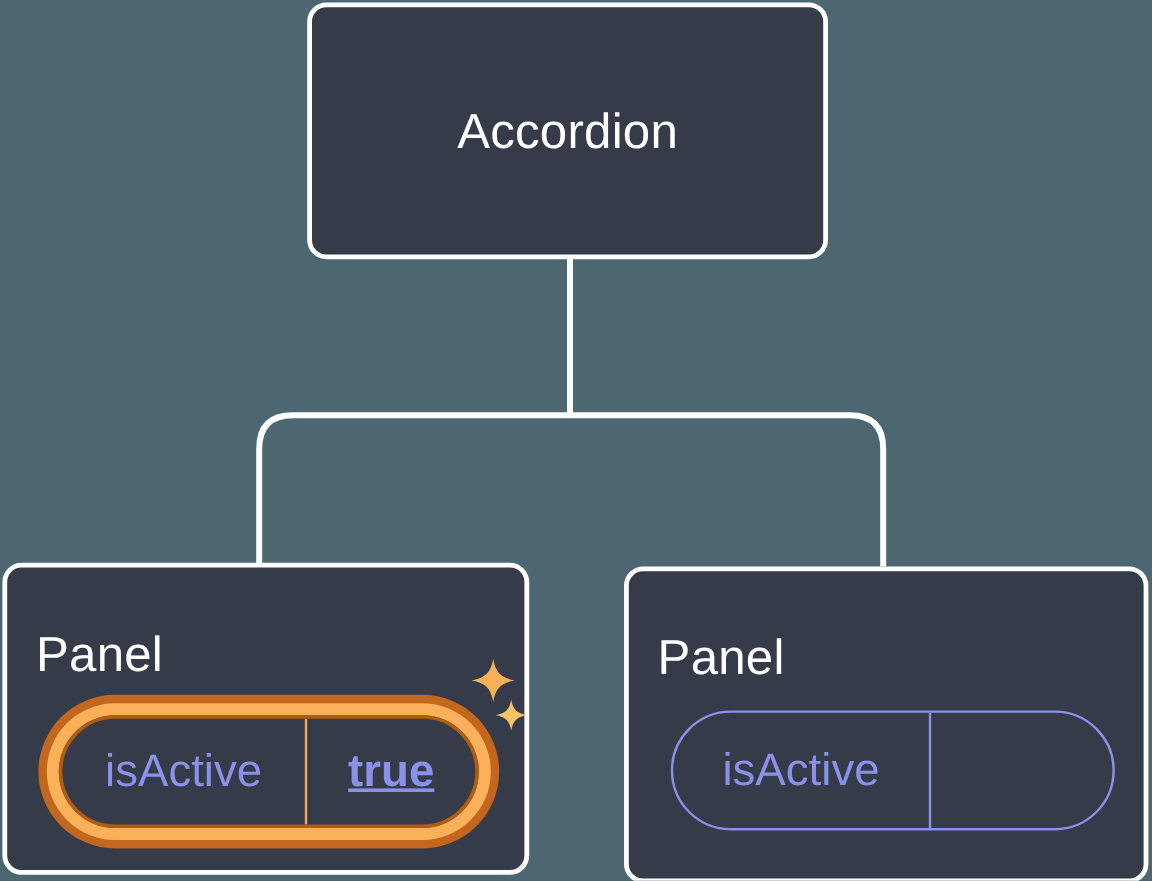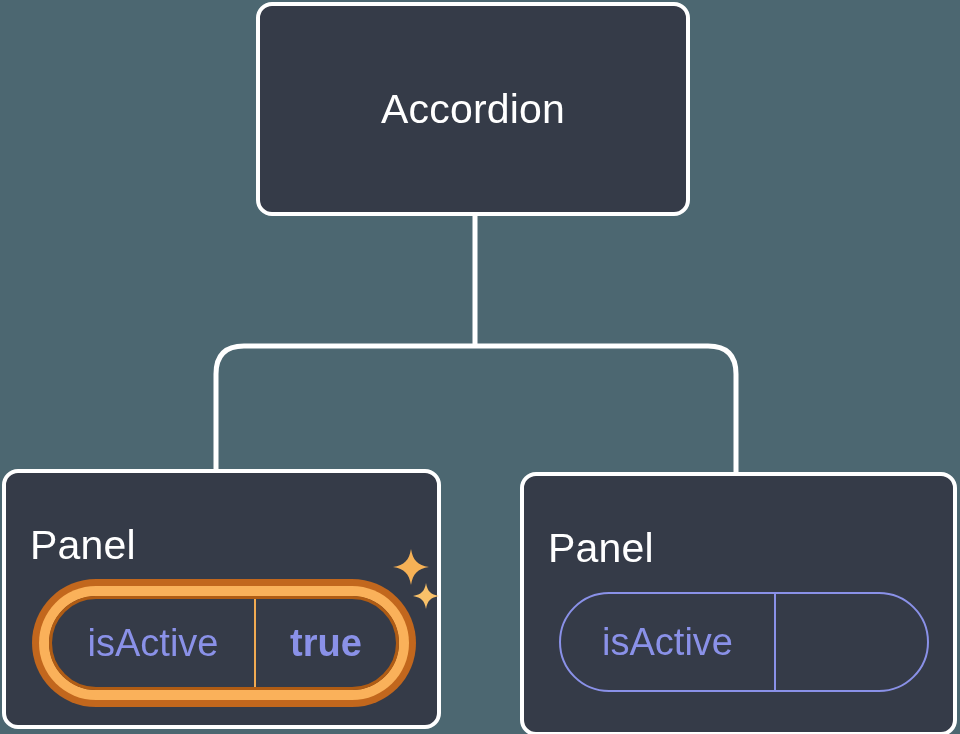--- a/index.html
+++ b/index.html
@@ -100,21 +100,21 @@
     left: 43px;
     top: 123px;
     width: 350px;
     height: 94px;
     border: 3px solid var(--color-highlight-pill-border, #B05C14);
     box-shadow:
       0 0 0 10px var(--color-highlight-ring-inner, #FAB15A),
       0 0 0 17px var(--color-highlight-ring-outer, #C2671D);
   }
   .pill-active .cell-name { width: 202px; flex: 0 0 202px; }
-  .pill-active .cell-value { flex: 1; font-weight: 700; }
+  .pill-active .cell-value { flex: 1; font-weight: 700; text-decoration: underline; }
   .pill-active .divider { background: var(--color-highlight-divider, #F2AB52); }
   .pill-inactive {
     left: 35px;
     top: 116px;
     width: 370px;
     height: 100px;
     border: 2px solid var(--color-inactive-pill-border, #8A91E8);
   }
   .pill-inactive .cell-name { width: 213px; flex: 0 0 213px; }
   .pill-inactive .cell-value { flex: 1; }

